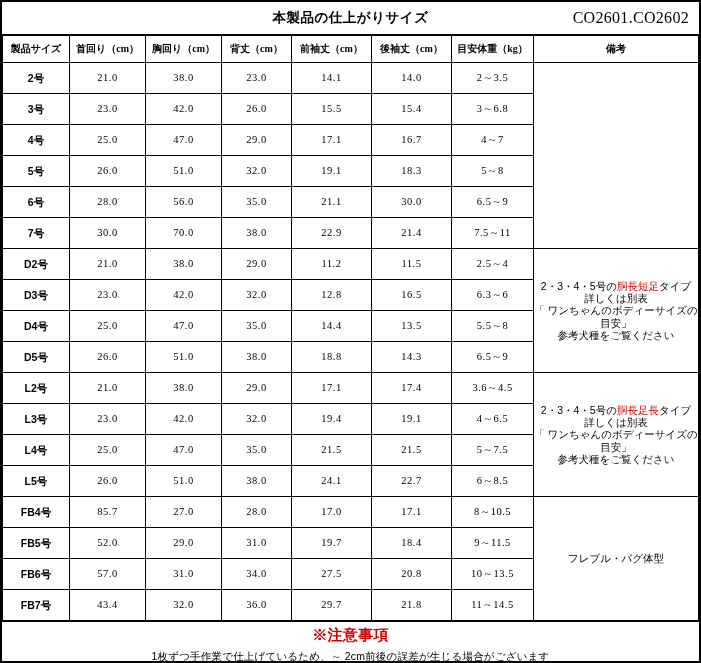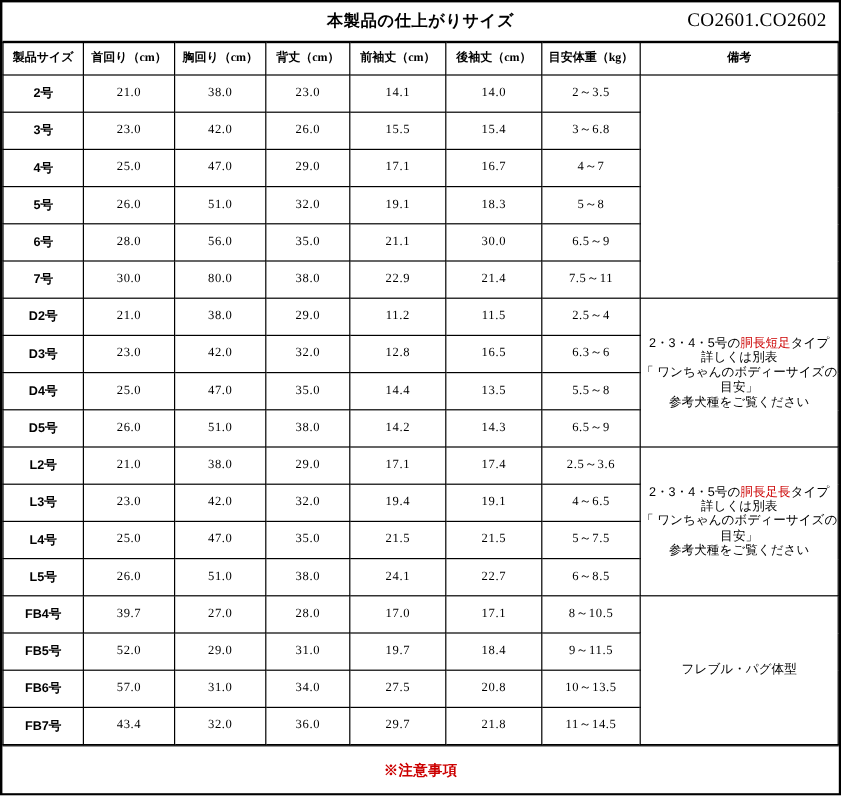--- a/index.html
+++ b/index.html
@@ -84,21 +84,21 @@
   .note-block {
     border-top: 1px solid #000000;
     height: 46px;
     display: flex;
     flex-direction: column;
     align-items: center;
     justify-content: center;
     text-align: center;
   }
   .note-title {
-    font-size: 12px;
+    font-size: 15px;
     font-weight: bold;
     color: #cc0000;
     margin-bottom: 5px;
     letter-spacing: 0.3px;
   }
   .note-text {
     font-size: 10.5px;
     letter-spacing: 0.2px;
   }
   col.c-model { width: 67px; }
@@ -187,21 +187,21 @@
         <td class="num-cell">28.0</td>
         <td class="num-cell">56.0</td>
         <td class="num-cell">35.0</td>
         <td class="num-cell">21.1</td>
         <td class="num-cell">30.0</td>
         <td class="num-cell">6.5～9</td>
       </tr>
       <tr>
         <td class="model-cell">7号</td>
         <td class="num-cell">30.0</td>
-        <td class="num-cell">80.0</td>
+        <td class="num-cell">70.0</td>
         <td class="num-cell">38.0</td>
         <td class="num-cell">22.9</td>
         <td class="num-cell">21.4</td>
         <td class="num-cell">7.5～11</td>
       </tr>
 
       <tr>
         <td class="model-cell">D2号</td>
         <td class="num-cell">21.0</td>
         <td class="num-cell">38.0</td>
@@ -232,33 +232,33 @@
         <td class="num-cell">35.0</td>
         <td class="num-cell">14.4</td>
         <td class="num-cell">13.5</td>
         <td class="num-cell">5.5～8</td>
       </tr>
       <tr>
         <td class="model-cell">D5号</td>
         <td class="num-cell">26.0</td>
         <td class="num-cell">51.0</td>
         <td class="num-cell">38.0</td>
-        <td class="num-cell">14.2</td>
+        <td class="num-cell">18.8</td>
         <td class="num-cell">14.3</td>
         <td class="num-cell">6.5～9</td>
       </tr>
 
       <tr>
         <td class="model-cell">L2号</td>
         <td class="num-cell">21.0</td>
         <td class="num-cell">38.0</td>
         <td class="num-cell">29.0</td>
         <td class="num-cell">17.1</td>
         <td class="num-cell">17.4</td>
-        <td class="num-cell">2.5～3.6</td>
+        <td class="num-cell">3.6～4.5</td>
         <td class="remark-cell" rowspan="4">
           <span>2・3・4・5号の</span><span class="em-red">胴長足長</span><span>タイプ</span><br>
           <span>詳しくは別表</span><br>
           <span>「 ワンちゃんのボディーサイズの目安」</span><br>
           <span>参考犬種をご覧ください</span>
         </td>
       </tr>
       <tr>
         <td class="model-cell">L3号</td>
         <td class="num-cell">23.0</td>
@@ -282,21 +282,21 @@
         <td class="num-cell">26.0</td>
         <td class="num-cell">51.0</td>
         <td class="num-cell">38.0</td>
         <td class="num-cell">24.1</td>
         <td class="num-cell">22.7</td>
         <td class="num-cell">6～8.5</td>
       </tr>
 
       <tr>
         <td class="model-cell">FB4号</td>
-        <td class="num-cell">39.7</td>
+        <td class="num-cell">85.7</td>
         <td class="num-cell">27.0</td>
         <td class="num-cell">28.0</td>
         <td class="num-cell">17.0</td>
         <td class="num-cell">17.1</td>
         <td class="num-cell">8～10.5</td>
         <td class="remark-cell" rowspan="4">フレブル・パグ体型</td>
       </tr>
       <tr>
         <td class="model-cell">FB5号</td>
         <td class="num-cell">52.0</td>
@@ -322,15 +322,16 @@
         <td class="num-cell">36.0</td>
         <td class="num-cell">29.7</td>
         <td class="num-cell">21.8</td>
         <td class="num-cell">11～14.5</td>
       </tr>
     </tbody>
   </table>
 
   <div class="note-block">
     <div class="note-title">※注意事項</div>
+    <div class="note-text">1枚ずつ手作業で仕上げているため、～ 2cm前後の誤差が生じる場合がございます</div>
   </div>
 
 </div>
 
 </body></html>

